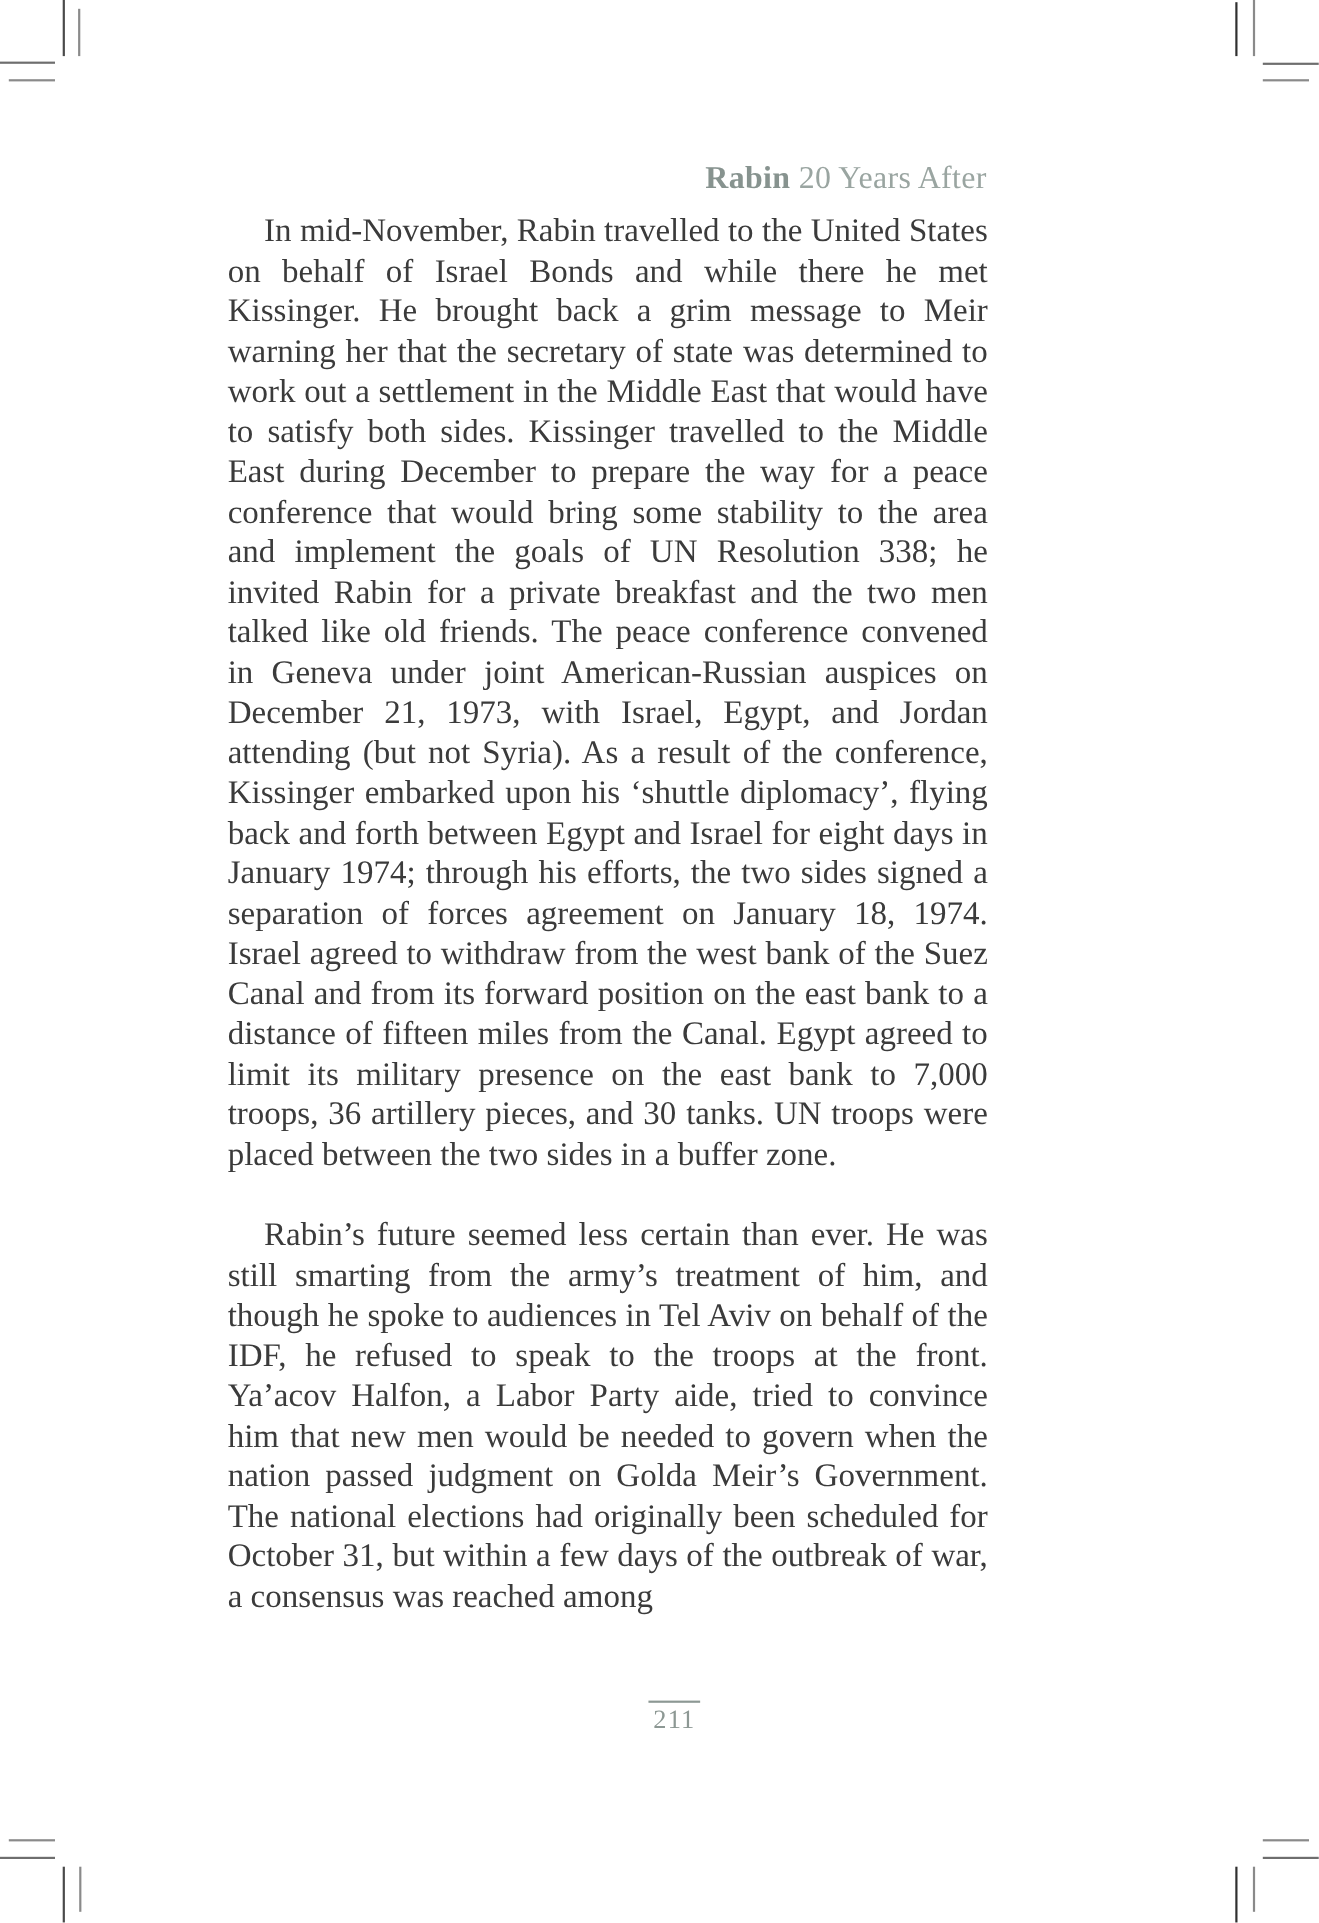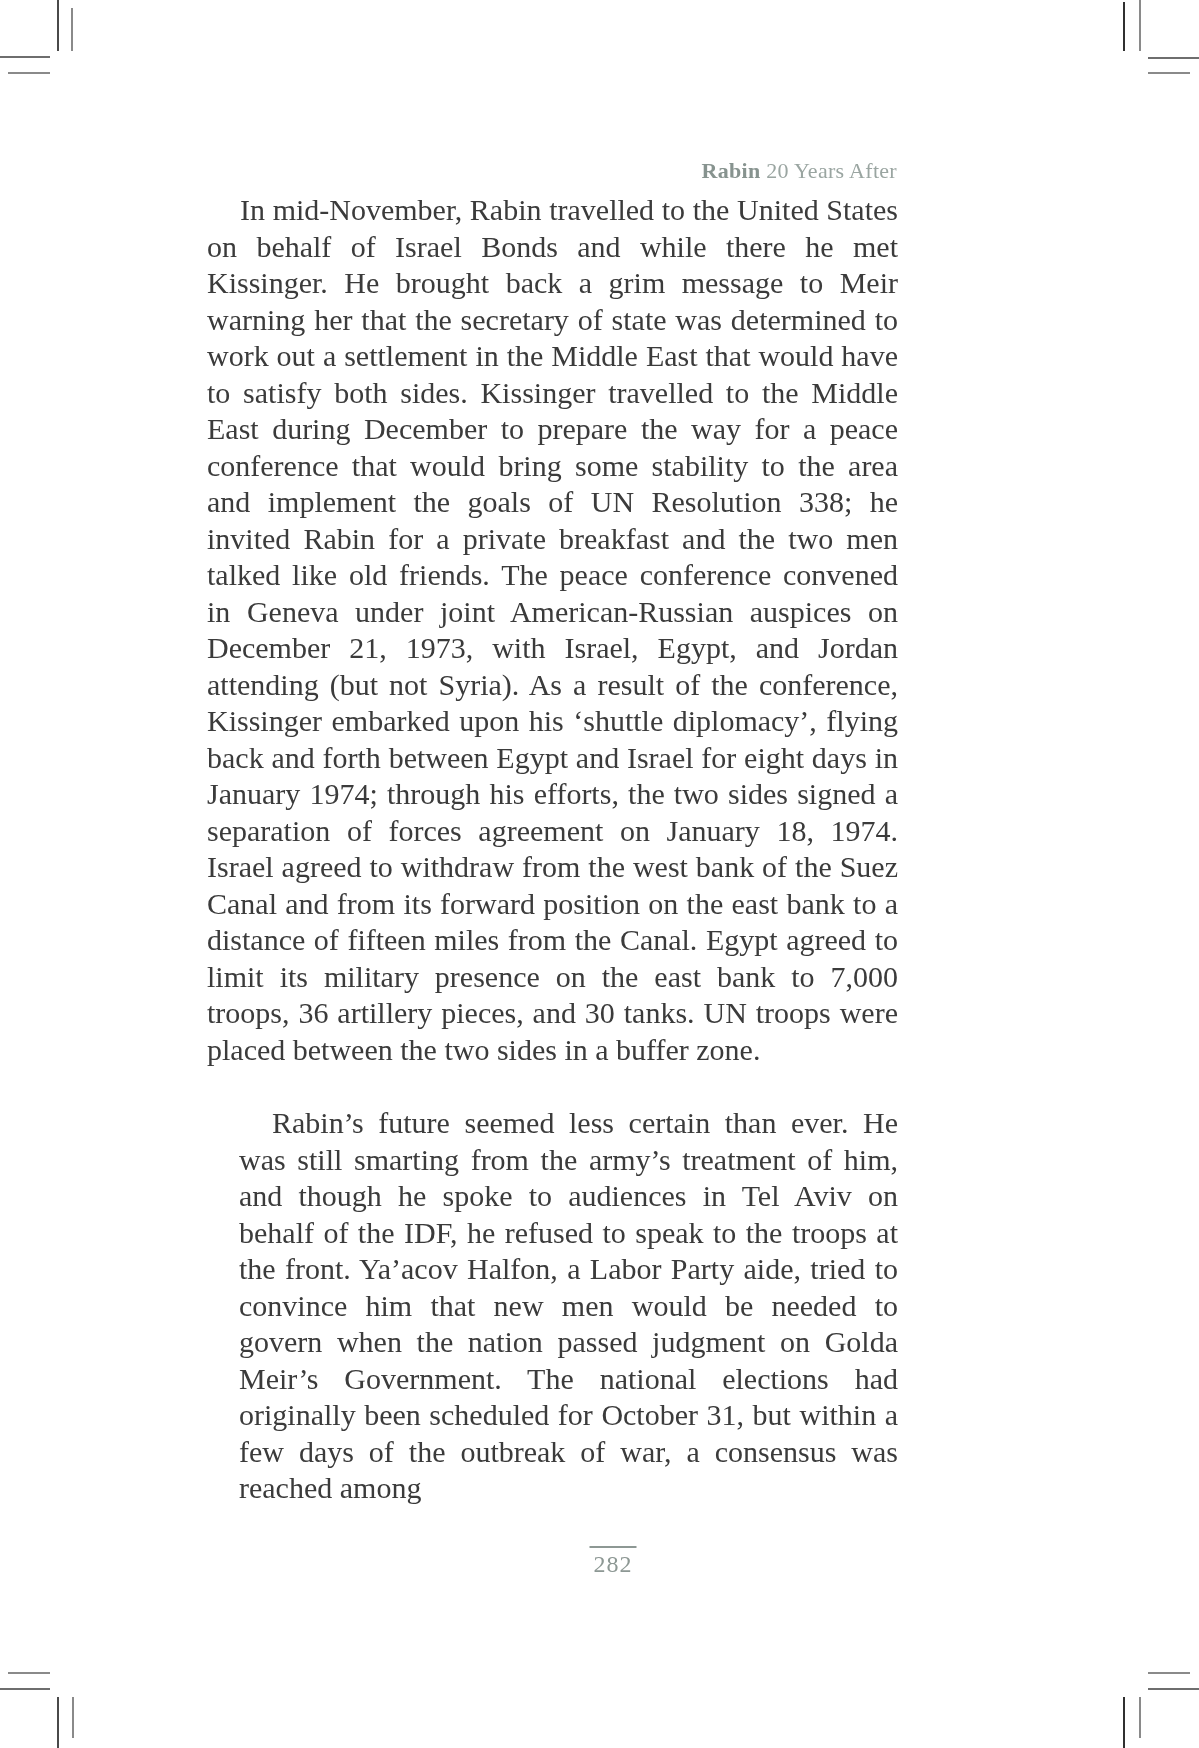--- a/index.html
+++ b/index.html
@@ -20,23 +20,23 @@
     position: absolute;
     background: #8a8a8a;
   }
   .crop.dark { background: #4a4a4a; }
   .crop.darker { background: #303030; }
   .crop.mid { background: #6e6e6e; }
 
   
   .running-header {
     position: absolute;
-    top: 158px;
+    top: 146px;
     right: 302px;
-    font-size: 22px;
+    font-size: 29px;
     letter-spacing: 0.3px;
     white-space: nowrap;
   }
   .rh-bold {
     font-weight: bold;
     color: #87938f;
   }
   .rh-rest {
     font-weight: normal;
     color: #9aa5a1;
@@ -52,21 +52,20 @@
     font-size: 30px;
     line-height: 36.5px;
     text-align: justify;
   }
   .body-paragraph {
     margin: 0;
     text-indent: 33px;
   }
   .body-paragraph.para-2 {
     margin-top: 37px;
-    margin-left: 32px;
   }
 
   
   .page-footer {
     position: absolute;
     left: 613px;
     top: 1546px;
     transform: translateX(-50%);
     text-align: center;
   }
@@ -109,16 +108,16 @@
 
   <div class="running-header"><span class="rh-bold">Rabin</span><span class="rh-rest"> 20 Years After</span></div>
 
   <div class="text-column">
     <p class="body-paragraph">In mid-November, Rabin travelled to the United States on behalf of Israel Bonds and while there he met Kissinger. He brought back a grim message to Meir warning her that the secretary of state was determined to work out a settlement in the Middle East that would have to satisfy both sides. Kissinger travelled to the Middle East during December to prepare the way for a peace conference that would bring some stability to the area and implement the goals of UN Resolution 338; he invited Rabin for a private breakfast and the two men talked like old friends. The peace conference convened in Geneva under joint American-Russian auspices on December 21, 1973, with Israel, Egypt, and Jordan attending (but not Syria). As a result of the conference, Kissinger embarked upon his ‘shuttle diplomacy’, flying back and forth between Egypt and Israel for eight days in January 1974; through his efforts, the two sides signed a separation of forces agreement on January 18, 1974. Israel agreed to withdraw from the west bank of the Suez Canal and from its forward position on the east bank to a distance of fifteen miles from the Canal. Egypt agreed to limit its military presence on the east bank to 7,000 troops, 36 artillery pieces, and 30 tanks. UN troops were placed between the two sides in a buffer zone.</p>
     <p class="body-paragraph para-2">Rabin’s future seemed less certain than ever. He was still smarting from the army’s treatment of him, and though he spoke to audiences in Tel Aviv on behalf of the IDF, he refused to speak to the troops at the front. Ya’acov Halfon, a Labor Party aide, tried to convince him that new men would be needed to govern when the nation passed judgment on Golda Meir’s Government. The national elections had originally been scheduled for October 31, but within a few days of the outbreak of war, a consensus was reached among</p>
   </div>
 
   <div class="page-footer">
     <div class="footer-rule"></div>
-    <div class="page-number">282</div>
+    <div class="page-number">211</div>
   </div>
 
 </div>
 
 </body></html>

